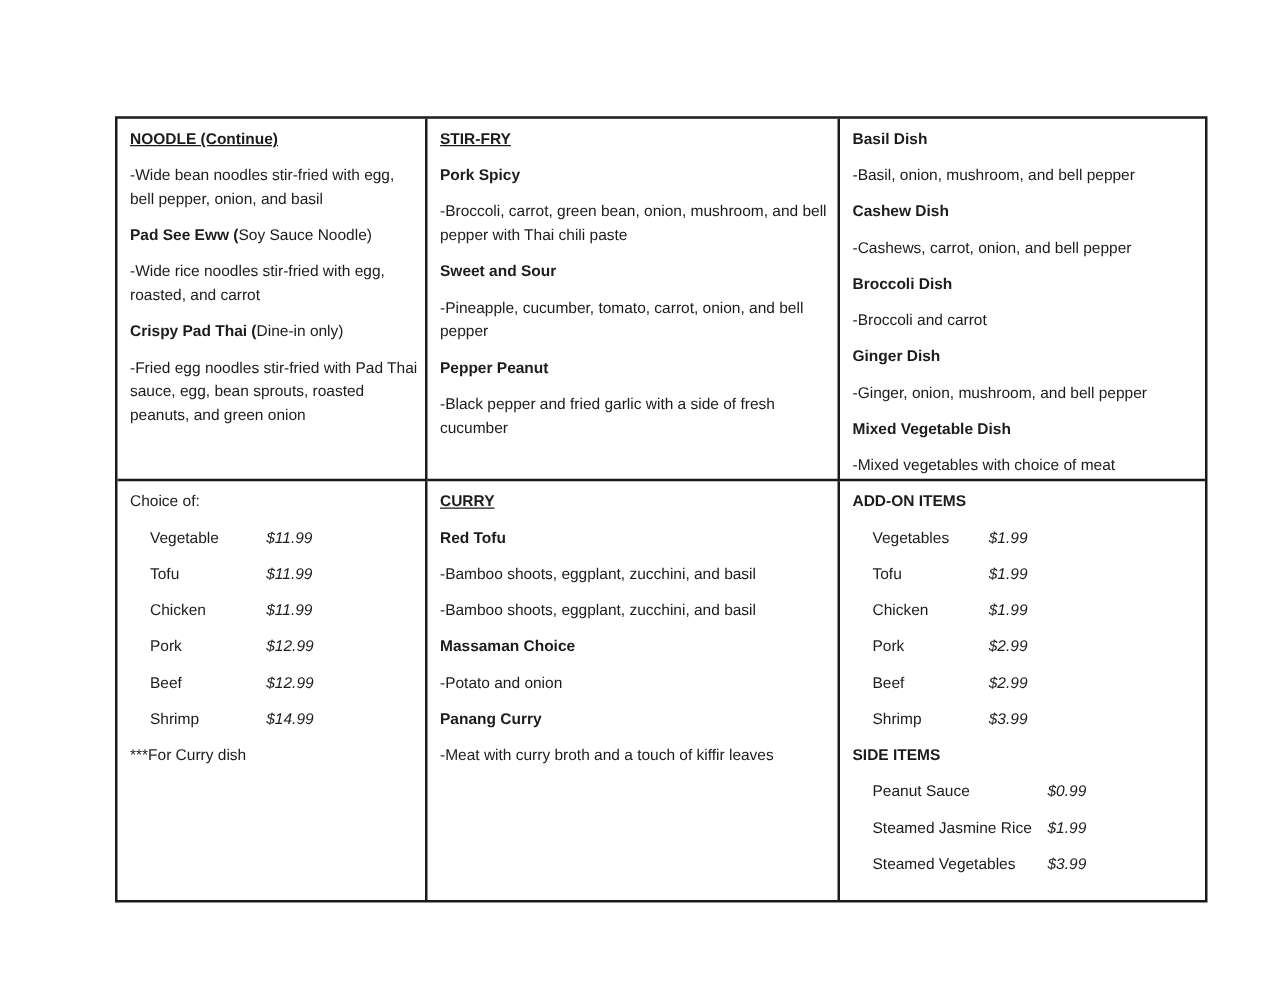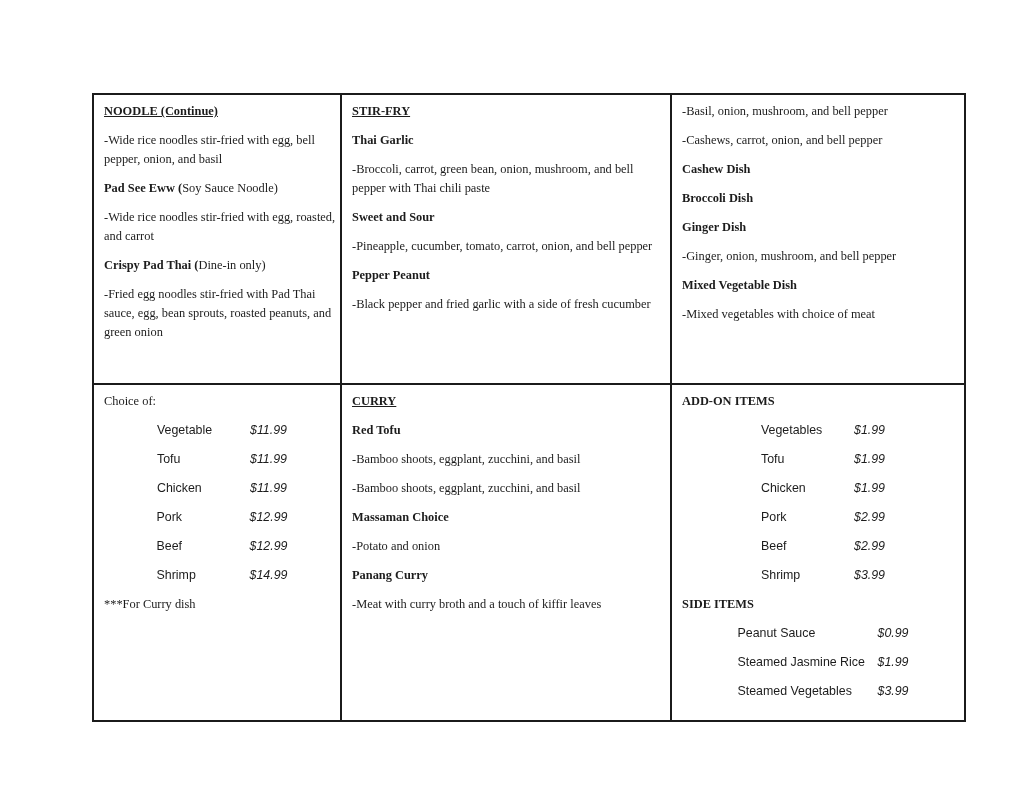--- a/index.html
+++ b/index.html
@@ -32,63 +32,63 @@
   .cell {
     box-sizing: border-box;
     padding: 7px 4px 0 10px;
     overflow: hidden;
   }
   .cell.col1, .cell.col2 { border-right: 2px solid #1b1b1b; }
   .cell.row1 { border-bottom: 2px solid #1b1b1b; }
   .para {
     margin: 0 0 10px 0;
     line-height: 19px;
-    font-family: Liberation Serif, serif;
   }
   .para b { font-weight: bold; }
   .u { text-decoration: underline; }
   .prow {
     display: flex;
-    margin: 0 0 10px 4px;
+    margin: 0 0 10px 16px;
     line-height: 19px;
-    justify-content: center;
   }
   .plab { width: 93px; flex: 0 0 auto; }
   .plab.wide { width: 140px; }
   .pval { flex: 0 0 auto; font-style: italic; }
 </style>
 </head>
 <body>
 
 <div class="menu-table">
 
   <div class="cell row1 col1">
     <p class="para"><b class="u">NOODLE (Continue)</b></p>
-    <p class="para">-Wide rice noodles stir-fried with egg, bell pepper, onion, and basil</p>
+    <p class="para">-Wide bean noodles stir-fried with egg, bell pepper, onion, and basil</p>
     <p class="para"><b>Pad See Eww (</b><span>Soy Sauce Noodle)</span></p>
     <p class="para">-Wide rice noodles stir-fried with egg, roasted, and carrot</p>
     <p class="para"><b>Crispy Pad Thai (</b><span>Dine-in only)</span></p>
     <p class="para">-Fried egg noodles stir-fried with Pad Thai sauce, egg, bean sprouts, roasted peanuts, and green onion</p>
   </div>
 
   <div class="cell row1 col2">
     <p class="para"><b class="u">STIR-FRY</b></p>
-    <p class="para"><b>Thai Garlic</b></p>
+    <p class="para"><b>Pork Spicy</b></p>
     <p class="para">-Broccoli, carrot, green bean, onion, mushroom, and bell pepper with Thai chili paste</p>
     <p class="para"><b>Sweet and Sour</b></p>
     <p class="para">-Pineapple, cucumber, tomato, carrot, onion, and bell pepper</p>
     <p class="para"><b>Pepper Peanut</b></p>
     <p class="para">-Black pepper and fried garlic with a side of fresh cucumber</p>
   </div>
 
   <div class="cell row1 col3">
+    <p class="para"><b>Basil Dish</b></p>
     <p class="para">-Basil, onion, mushroom, and bell pepper</p>
+    <p class="para"><b>Cashew Dish</b></p>
     <p class="para">-Cashews, carrot, onion, and bell pepper</p>
-    <p class="para"><b>Cashew Dish</b></p>
     <p class="para"><b>Broccoli Dish</b></p>
+    <p class="para">-Broccoli and carrot</p>
     <p class="para"><b>Ginger Dish</b></p>
     <p class="para">-Ginger, onion, mushroom, and bell pepper</p>
     <p class="para"><b>Mixed Vegetable Dish</b></p>
     <p class="para">-Mixed vegetables with choice of meat</p>
   </div>
 
   <div class="cell row2 col1">
     <p class="para">Choice of:</p>
     <div class="prow">
         <span class="plab">Vegetable</span>

